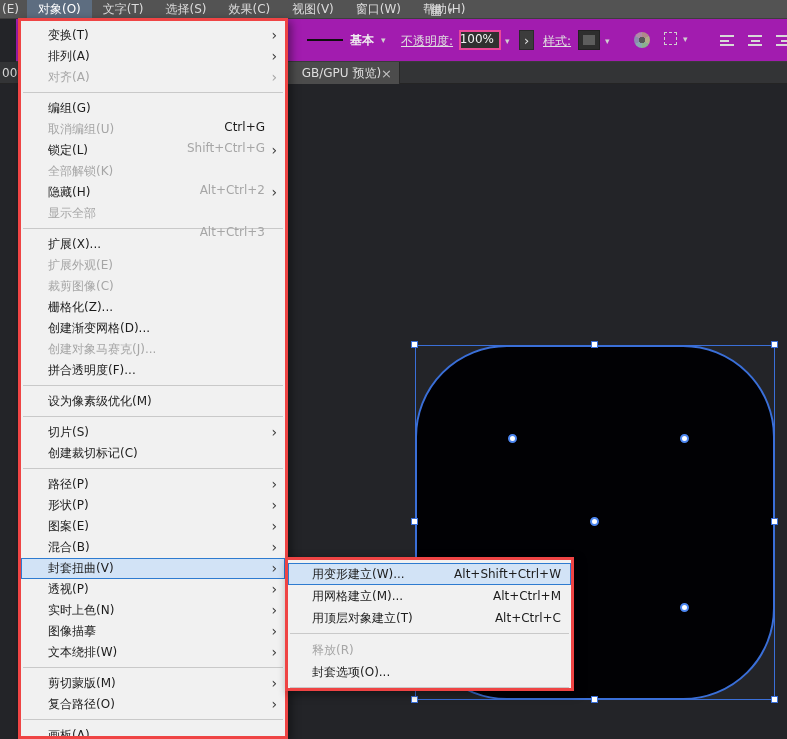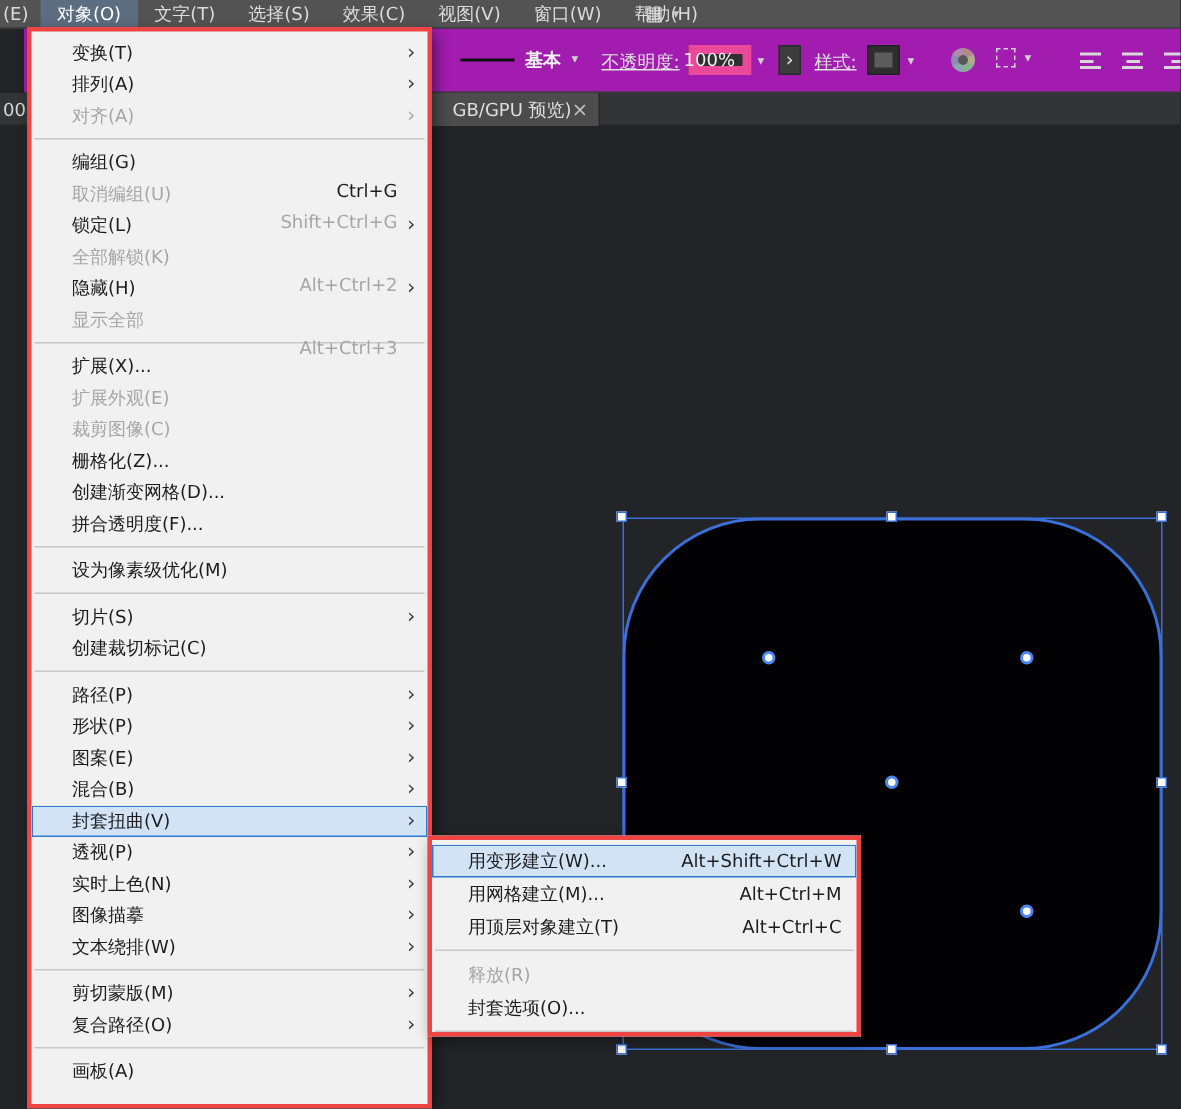--- a/index.html
+++ b/index.html
@@ -18,21 +18,21 @@
   .ws-chev { font-size:9px; color:#c7c7c7; }
 
   
   .controlbar { position:absolute; left:16px; top:19px; width:100%; height:43px; background:#a21caf; border-bottom:1px solid #3a3a3a; color:#e0e0e0; z-index:4; }
   .partial-swatch { position:absolute; left:2px; top:11px; width:12px; height:12px; background:#ffffff; border:1px solid #1e1e1e; }
   .profile-drop { position:absolute; left:291px; top:11px; height:20px; display:flex; align-items:center; gap:7px; }
   .profile-line { display:inline-block; width:36px; height:2px; background:#0e0e0e; }
   .profile-label { color:#f0f0f0; font-weight:bold; }
   .chev { font-size:9px; color:#d0d0d0; }
   .opacity-label { position:absolute; left:385px; top:14px; text-decoration:underline; cursor:pointer; }
-  .opacity-field { position:absolute; left:443px; top:11px; width:42px; height:20px; background:#303030; border:6px solid #ec4899; color:#f2f2f2; display:flex; align-items:center; justify-content:flex-end; padding-right:5px; }
+  .opacity-field { position:absolute; left:443px; top:11px; width:42px; height:20px; background:#303030; border:2px solid #ec4899; color:#f2f2f2; display:flex; justify-content:flex-end; padding-right:5px; }
   .opacity-chev { position:absolute; left:489px; top:17px; }
   .more-btn { position:absolute; left:503px; top:11px; width:15px; height:20px; background:#3c3c3c; border:1px solid #2a2a2a; color:#e6e6e6; display:flex; align-items:center; justify-content:center; font-size:13px; }
   .style-label { position:absolute; left:527px; top:14px; text-decoration:underline; cursor:pointer; }
   .style-swatch { position:absolute; left:562px; top:11px; width:22px; height:20px; background:#2e2e2e; border:1px solid #222222; }
   .style-swatch::after { content:""; position:absolute; left:4px; top:4px; width:12px; height:10px; background:#5d5d5d; }
   .style-chev { position:absolute; left:589px; top:17px; }
   .recolor-icon { position:absolute; left:618px; top:13px; width:16px; height:16px; border-radius:50%;
       background: radial-gradient(circle at center, #585858 0 3px, rgba(0,0,0,0) 3.5px),
       conic-gradient(#b08a8a 0 60deg, #b0ab8a 0 120deg, #8ab08e 0 180deg, #8aa7b0 0 240deg, #8e8ab0 0 300deg, #b08aa9 0 360deg); }
   .doc-btn { position:absolute; left:648px; top:13px; display:flex; align-items:center; gap:6px; }
@@ -215,20 +215,23 @@
         </div>
         <div class="menu-item disabled">
           <span class="mi-label">裁剪图像(C)</span>
         </div>
         <div class="menu-item">
           <span class="mi-label">栅格化(Z)...</span>
         </div>
         <div class="menu-item">
           <span class="mi-label">创建渐变网格(D)...</span>
         </div>
+        <div class="menu-item disabled">
+          <span class="mi-label">创建对象马赛克(J)...</span>
+        </div>
         <div class="menu-item">
           <span class="mi-label">拼合透明度(F)...</span>
         </div>
         <div class="menu-sep"></div>
         <div class="menu-item">
           <span class="mi-label">设为像素级优化(M)</span>
         </div>
         <div class="menu-sep"></div>
         <div class="menu-item">
           <span class="mi-label">切片(S)</span>

